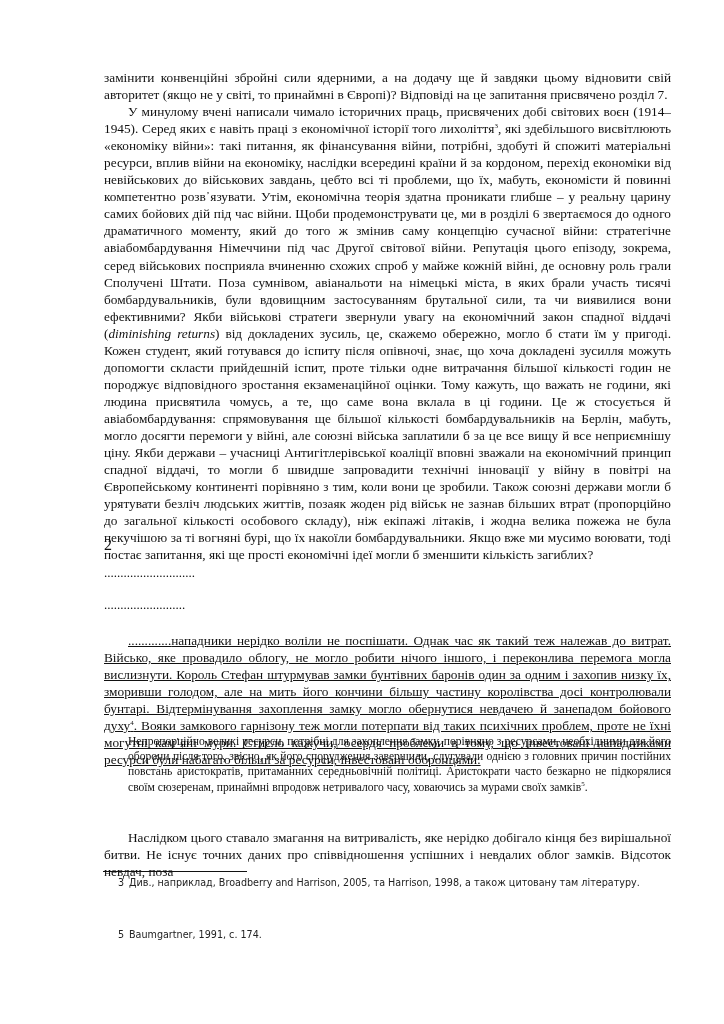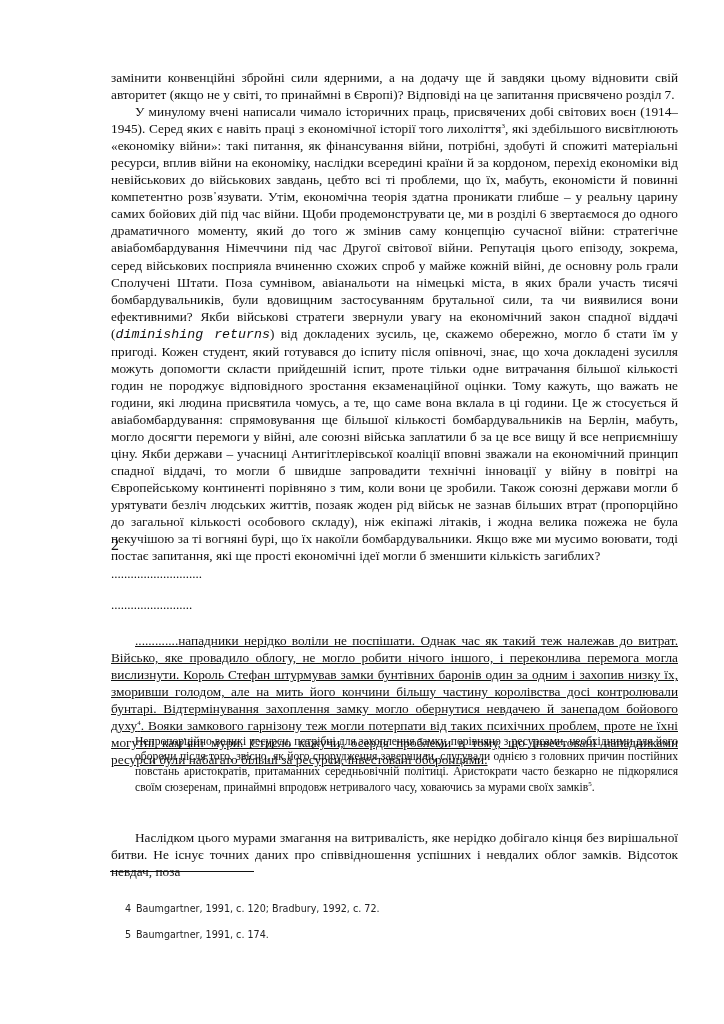--- a/index.html
+++ b/index.html
@@ -1,31 +1,31 @@
 <!DOCTYPE html>
 <html><head>
 <meta charset="utf-8">
 <style>
   html, body { margin: 0; padding: 0; background: #ffffff; }
   body { width: 724px; height: 1024px; position: relative; overflow: hidden; }
-  .page { position: absolute; left: 0; top: 0; width: 584px; height: 1024px; background: #fff; margin-left: 7px; }
+  .page { position: absolute; left: 0; top: 0; width: 584px; height: 1024px; background: #fff; }
   .serif { font-family: "Liberation Serif", "DejaVu Serif", serif; color: #111; }
   .sans { font-family: "DejaVu Sans", "Liberation Sans", sans-serif; color: #222; }
   .block { position: absolute; left: 104px; width: 567px; }
   p { margin: 0; }
   .body-text { font-size: 13.3px; line-height: 17.05px; text-align: justify; text-align-last: left; }
   .indent { text-indent: 24px; }
   .sup { font-size: 7px; vertical-align: super; line-height: 0; }
   .dots { font-size: 13px; line-height: 17px; letter-spacing: 0; }
   .heading { font-size: 16px; line-height: 18.5px; }
   .quote { position: absolute; left: 128px; width: 543px; font-size: 11.6px; line-height: 15.2px; text-align: justify; text-align-last: left; }
   .fn-rule { position: absolute; left: 103px; top: 871px; width: 144px; height: 0; border-top: 1px solid #111; }
   .fn { position: absolute; left: 118px; font-size: 9.6px; line-height: 12px; white-space: nowrap; }
   .fn .num { display: inline-block; width: 11px; }
-  em { font-style: italic; font-family: Liberation Mono, monospace; }
+  em { font-style: italic; }
 </style>
 </head>
 <body>
 
 <div class="page">
 
   <div class="block serif body-text" style="top:69px;">
     <p>замінити конвенційні збройні сили ядерними, а на додачу ще й завдяки цьому відновити свій авторитет (якщо не у світі, то принаймні в Європі)? Відповіді на це запитання присвячено розділ 7.</p>
     <p class="indent"><span>У минулому вчені написали чимало історичних праць, присвячених добі світових воєн (1914–1945). Серед яких є навіть праці з економічної історії того лихоліття</span><span class="sup">3</span><span>, які здебільшого висвітлюють «економіку війни»: такі питання, як фінансування війни, потрібні, здобуті й спожиті матеріальні ресурси, вплив війни на економіку, наслідки всередині країни й за кордоном, перехід економіки від невійськових до військових завдань, цебто всі ті проблеми, що їх, мабуть, економісти й повинні компетентно розв᾽язувати. Утім, економічна теорія здатна проникати глибше – у реальну царину самих бойових дій під час війни. Щоби продемонструвати це, ми в розділі 6 звертаємося до одного драматичного моменту, який до того ж змінив саму концепцію сучасної війни: стратегічне авіабомбардування Німеччини під час Другої світової війни. Репутація цього епізоду, зокрема, серед військових посприяла вчиненню схожих спроб у майже кожній війні, де основну роль грали Сполучені Штати. Поза сумнівом, авіанальоти на німецькі міста, в яких брали участь тисячі бомбардувальників, були вдовищним застосуванням брутальної сили, та чи виявилися вони ефективними? Якби військові стратеги звернули увагу на економічний закон спадної віддачі (</span><em>diminishing returns</em><span>) від докладених зусиль, це, скажемо обережно, могло б стати їм у пригоді. Кожен студент, який готувався до іспиту після опівночі, знає, що хоча докладені зусилля можуть допомогти скласти прийдешній іспит, проте тільки одне витрачання більшої кількості годин не породжує відповідного зростання екзаменаційної оцінки. Тому кажуть, що важать не години, які людина присвятила чомусь, а те, що саме вона вклала в ці години. Це ж стосується й авіабомбардування: спрямовування ще більшої кількості бомбардувальників на Берлін, мабуть, могло досягти перемоги у війні, але союзні війська заплатили б за це все вищу й все неприємнішу ціну. Якби держави – учасниці Антигітлерівської коаліції вповні зважали на економічний принцип спадної віддачі, то могли б швидше запровадити технічні інновації у війну в повітрі на Європейському континенті порівняно з тим, коли вони це зробили. Також союзні держави могли б урятувати безліч людських життів, позаяк жоден рід військ не зазнав більших втрат (пропорційно до загальної кількості особового складу), ніж екіпажі літаків, і жодна велика пожежа не була пекучішою за ті вогняні бурі, що їх накоїли бомбардувальники. Якщо вже ми мусимо воювати, тоді постає запитання, які ще прості економічні ідеї могли б зменшити кількість загиблих?</span></p>
     <p class="dots" style="margin-top:1px;">............................</p>
@@ -38,24 +38,24 @@
 
   <div class="block serif body-text" style="top:632px;text-decoration:underline;">
     <p class="indent"><span>.............</span><span>нападники нерідко воліли не поспішати. Однак час як такий теж належав до витрат. Військо, яке провадило облогу, не могло робити нічого іншого, і переконлива перемога могла вислизнути. Король Стефан штурмував замки бунтівних баронів один за одним і захопив низку їх, зморивши голодом, але на мить його кончини більшу частину королівства досі контролювали бунтарі. Відтермінування захоплення замку могло обернутися невдачею й занепадом бойового духу</span><span class="sup">4</span><span>. Вояки замкового гарнізону теж могли потерпати від таких психічних проблем, проте не їхні могутні кам᾽яні мури. Стисло кажучи, осердя проблеми в тому, що інвестовані нападниками ресурси були набагато більші за ресурси, інвестовані оборонцями.</span></p>
   </div>
 
   <div class="quote serif" style="top:734px;">
     <p><span>Непропорційно великі ресурси, потрібні для захоплення замку, порівняно з ресурсами, необхідними для його оборони після того, звісно, як його спорудження завершили, слугували однією з головних причин постійних повстань аристократів, притаманних середньовічній політиці. Аристократи часто безкарно не підкорялися своїм сюзеренам, принаймні впродовж нетривалого часу, ховаючись за мурами своїх замків</span><span class="sup">5</span><span>.</span></p>
   </div>
 
   <div class="block serif body-text" style="top:829px;">
-    <p class="indent">Наслідком цього мурами змагання на витривалість, яке нерідко добігало кінця без вирішальної битви. Не існує точних даних про співвідношення успішних і невдалих облог замків. Відсоток невдач, поза</p>
+    <p class="indent">Наслідком цього ставало змагання на витривалість, яке нерідко добігало кінця без вирішальної битви. Не існує точних даних про співвідношення успішних і невдалих облог замків. Відсоток невдач, поза</p>
   </div>
 
   <div class="fn-rule"></div>
-  <div class="fn sans" style="top:903px;">
-    <span class="num">4</span><span>Baumgartner, 1991, с. 120; Bradbury, 1992, с. 72.</span>
+  <div class="fn sans" style="top:877px;">
+    <span class="num">3</span><span>Див., наприклад, Broadberry and Harrison, 2005, та Harrison, 1998, а також цитовану там літературу.</span>
   </div>
   <div class="fn sans" style="top:929px;">
     <span class="num">5</span><span>Baumgartner, 1991, с. 174.</span>
   </div>
 
 </div>
 
 </body></html>

